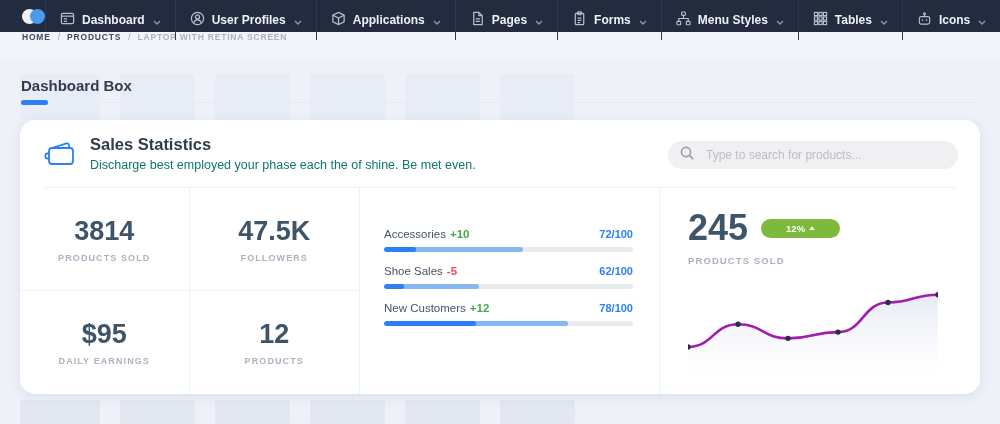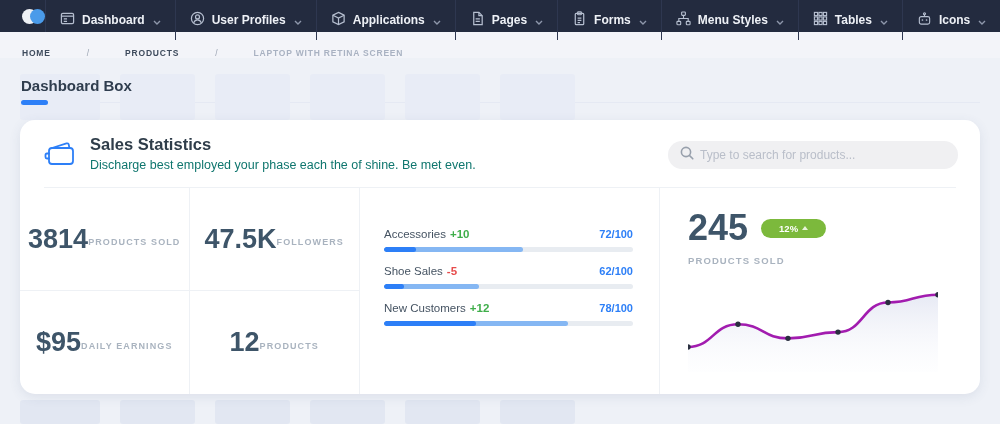--- a/index.html
+++ b/index.html
@@ -16,21 +16,21 @@
   .nav-menu { display:flex; height:32px; border-left:1px solid #2e3750; }
   .nav-item { display:flex; align-items:center; gap:7px; padding:0 14px; height:40px;
               border-right:1px solid #2e3750; cursor:pointer; }
   .nav-item svg { color:#b6bfd0; }
   .nav-label { color:#eef1f6; font-size:12px; font-weight:700; white-space:nowrap; }
   .nav-chev { margin-left:1px; }
   .nav-spacer { flex:1; }
 
   
   .breadcrumb-bar { position:absolute; left:0; top:32px; width:1000px; height:26px; background:#f3f4f9;
-                    display:flex; align-items:flex-end; padding-left:22px; z-index:5;gap:29px; }
+                    display:flex; align-items:flex-start; padding-left:22px; z-index:5; }
   .crumb { font-size:8.5px; font-weight:700; letter-spacing:.8px; color:#3e4b5d; text-decoration:none; }
   .crumb.current { color:#a9b2c2; font-weight:700; }
   .crumb-sep { font-size:8.5px; color:#9aa3b2; margin:0 7px; }
 
   
   .skel { position:absolute; border-radius:3px; z-index:1; }
   .skel.top { top:74px; height:46px; background:#e8ecf6; }
   .skel.bot { top:400px; height:24px; background:#e2e7f2; }
   .skel-line { position:absolute; left:20px; right:20px; top:102px; height:1px; background:#e5e9f3; z-index:1; }
 
@@ -42,29 +42,29 @@
   
   .card { position:absolute; left:20px; top:120px; width:960px; height:274px; background:#ffffff;
           border-radius:15px; box-shadow:0 3px 12px rgba(60,80,120,.10); z-index:10; }
   .card-header { position:relative; height:68px; }
   .wallet-wrap { position:absolute; left:24px; top:17px; }
   .card-title { position:absolute; left:70px; top:15px; font-size:16.5px; font-weight:700; color:#2f3d4a; }
   .card-sub   { position:absolute; left:70px; top:38px; font-size:12.5px; color:#0f766e; }
   .search { position:absolute; right:22px; top:21px; width:290px; height:28px; background:#f0f0f2;
             border-radius:15px; display:flex; align-items:center; padding:0 12px; }
   .search input { border:none; outline:none; background:transparent; font-family:"Liberation Sans",sans-serif;
-                  font-size:12px; color:#5a6470; width:100%; margin-left:6px; }
+                  font-size:12px; color:#5a6470; width:100%; margin-left:12px; }
   .search input::placeholder { color:#b9bec9; }
   .header-divider { position:absolute; left:24px; right:24px; top:67px; height:1px; background:#eef1f5; }
 
   
   .content { position:absolute; left:0; top:68px; right:0; bottom:0; display:flex; }
   .col-stats { width:340px; border-right:1px solid #eef1f5; display:grid;
                grid-template-columns:1fr 1fr; grid-template-rows:1fr 1fr; }
-  .stat-cell { display:flex; flex-direction:row; align-items:center; justify-content:center; }
+  .stat-cell { display:flex; flex-direction:column; align-items:center; justify-content:center; }
   .stat-cell.bb { border-bottom:1px solid #eef1f5; }
   .stat-cell.br { border-right:1px solid #eef1f5; }
   .stat-value { font-size:27px; font-weight:700; color:#3e5569; }
   .stat-label { font-size:9px; font-weight:700; letter-spacing:1.1px; color:#a9b3bf; margin-top:6px; }
 
   .col-revenue { width:300px; border-right:1px solid #eef1f5; padding:20px 26px 0 24px; }
   .mr-head { display:flex; gap:13px; }
   .mr-title { font-size:16px; font-weight:700; color:#2f3d4a; }
   .mr-sub { font-size:12px; color:#b0b8c4; margin-top:3px; }
   .mr-rows { margin-top:20px; }
@@ -75,21 +75,21 @@
   .delta.up { color:#3fae4a; }
   .delta.down { color:#e74c4c; }
   .mr-value { color:#2d7ff7; font-weight:700; font-size:11px; }
   .bar-track { margin-top:7px; height:5px; border-radius:3px; background:#e8ecf1; position:relative; overflow:hidden; }
   .bar-light { position:absolute; left:0; top:0; bottom:0; background:#85b7f3; border-radius:3px; }
   .bar-dark  { position:absolute; left:0; top:0; bottom:0; background:#2d7ff7; border-radius:3px; }
 
   .col-products { flex:1; position:relative; padding:22px 0 0 28px; }
   .num-row { display:flex; align-items:center; gap:13px; }
   .ps-value { font-size:36px; font-weight:700; color:#3e5569; line-height:1; }
-  .badge { background:#7cb93c; height:19px; border-radius:10px; padding:0 18px; display:flex;
+  .badge { background:#7cb93c; height:19px; border-radius:10px; padding:0 25px; display:flex;
            align-items:center; gap:4px; }
   .badge-text { color:#ffffff; font-size:9.5px; font-weight:700; }
   .badge-arrow { width:0; height:0; border-left:3.5px solid transparent; border-right:3.5px solid transparent;
                  border-bottom:4.5px solid #e9f4da; }
   .ps-label { font-size:9.5px; font-weight:700; letter-spacing:1.1px; color:#a9b3bf; margin-top:9px; }
   .spark { position:absolute; left:28px; top:100px; }
 </style>
 </head>
 <body>
 

